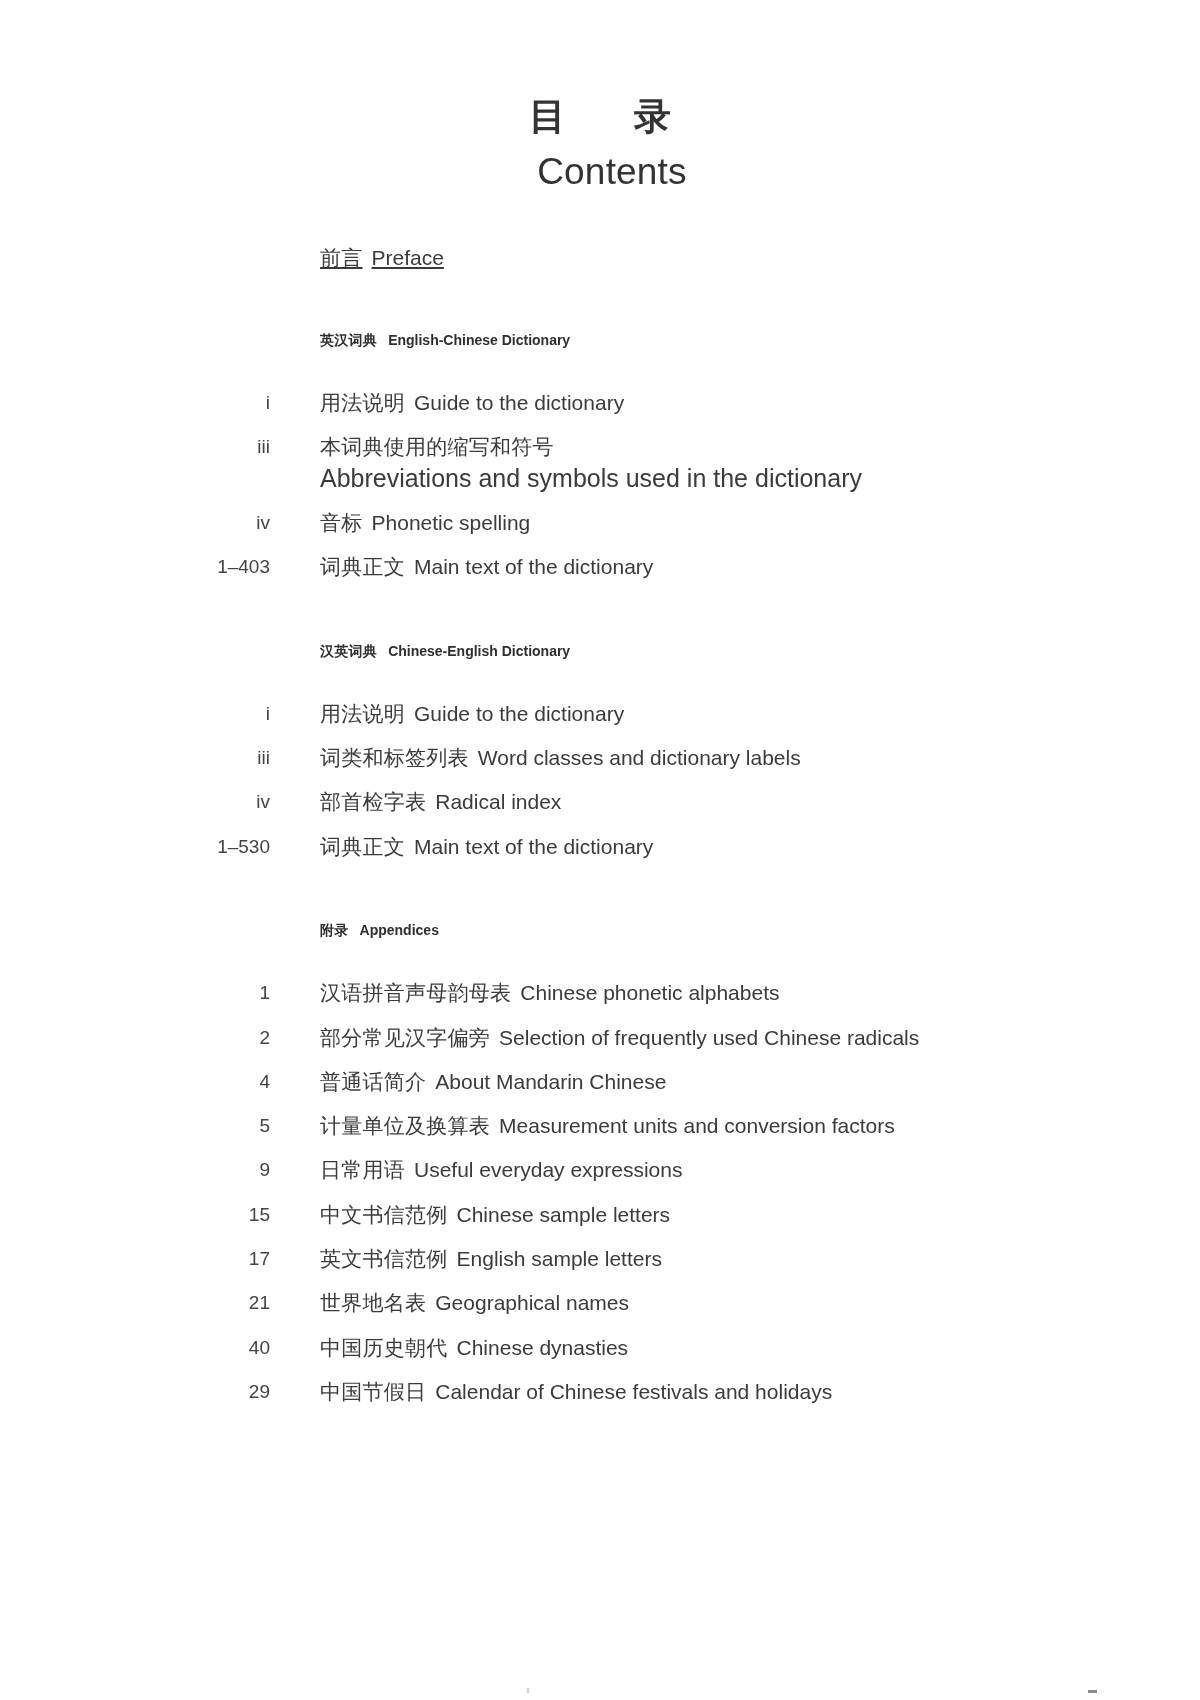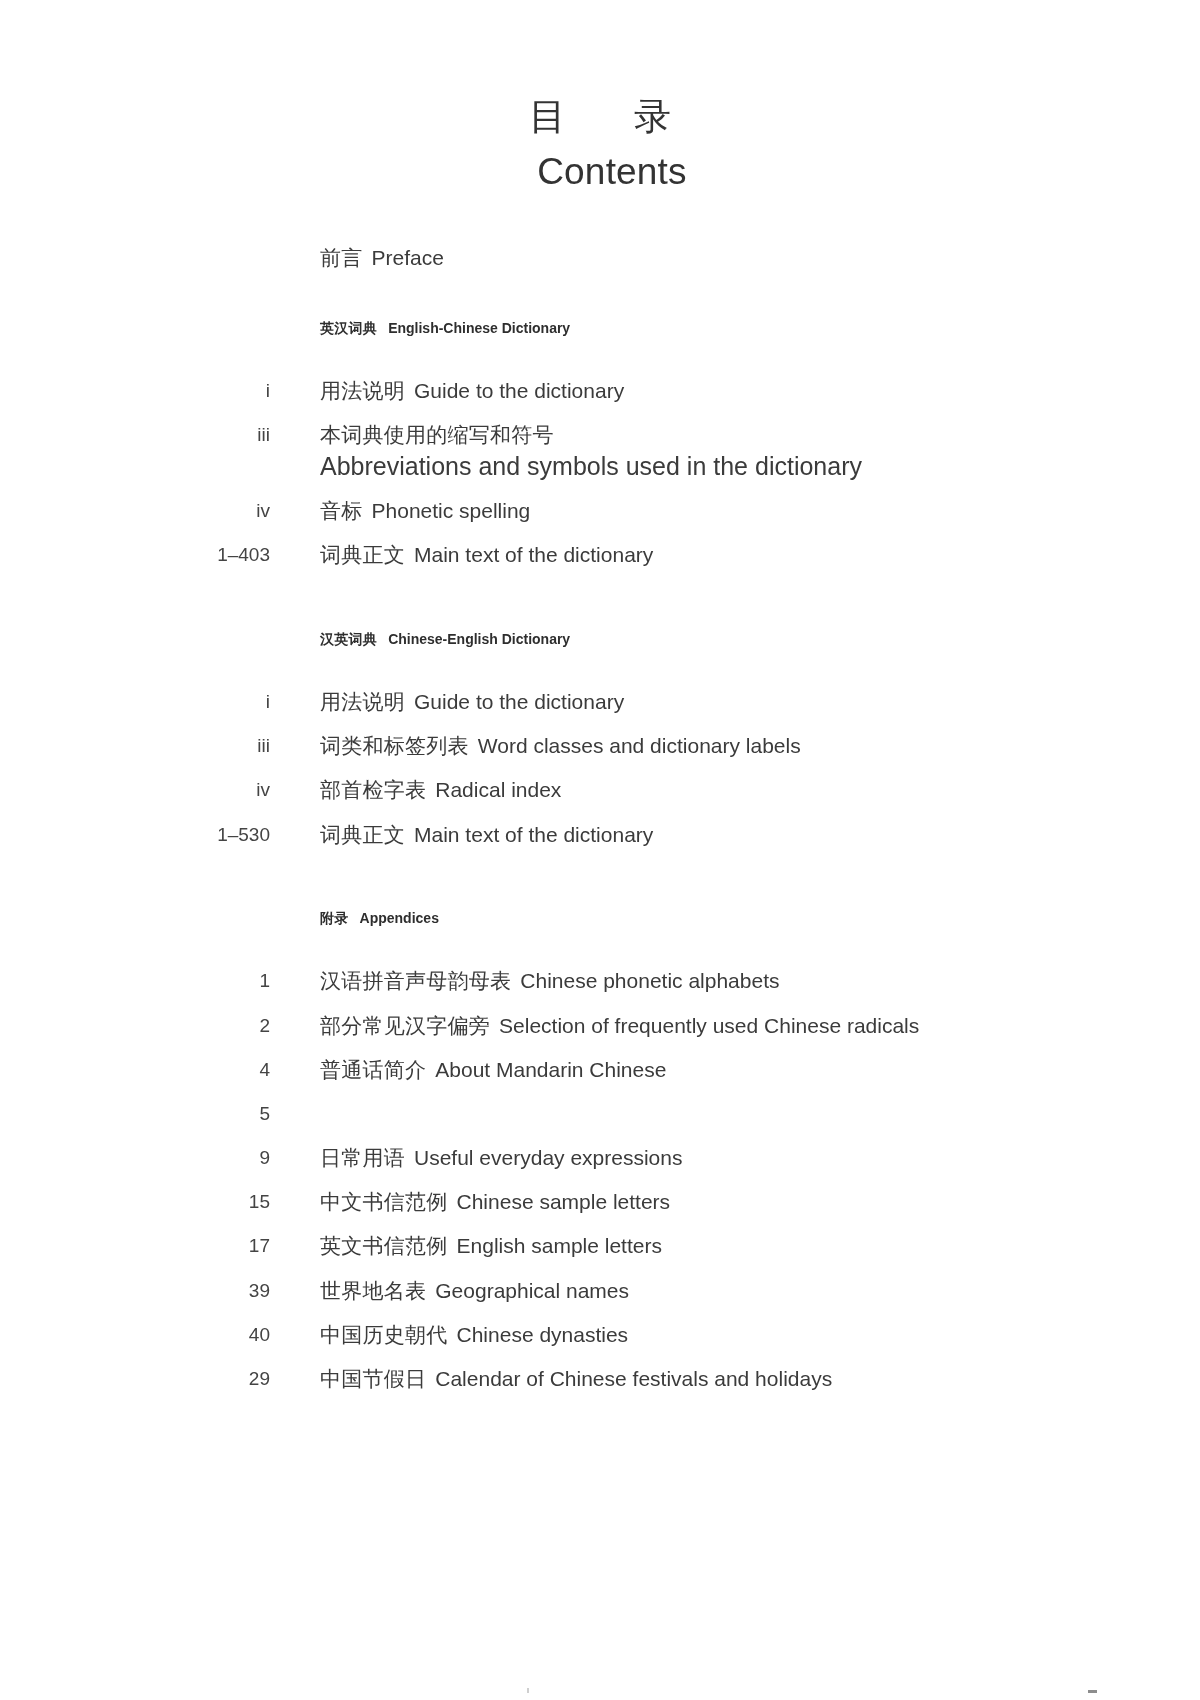--- a/index.html
+++ b/index.html
@@ -30,21 +30,21 @@
     text-align: center;
     padding-top: 96px;
   }
 
   .title-cn {
     font-size: 37px;
     line-height: 1.15;
     letter-spacing: 0.42em;
     text-indent: 0.42em;
     color: #333333;
-    font-weight: 400;
+    font-weight: 700;
     margin: 0;
   }
 
   .title-en {
     font-size: 37px;
     line-height: 1.35;
     color: #333333;
     font-weight: 400;
     margin: 8px 0 0 0;
     letter-spacing: 0.005em;
@@ -111,21 +111,21 @@
   .label .line2 {
     display: block;
     margin-top: 1px;
     font-size: 25px;
     white-space: nowrap;
   }
 
   
   .row.entry   { margin-bottom: 17px; }
   .row.entry.tall { margin-bottom: 15px; }
-  .row.preface { margin-bottom: 0; }
+  .row.preface { margin-bottom: 12px; text-decoration: underline; }
 
   .spacer-lg { height: 47px; }
   .spacer-md { height: 44px; }
   .spacer-sm { height: 40px; }
 
   
   .artifact {
     position: absolute;
     background: #bdbdbd;
   }
@@ -226,39 +226,40 @@
       <div class="label"><span class="cn">部分常见汉字偏旁</span><span class="gap"></span><span class="en">Selection of frequently used Chinese radicals</span></div>
     </div>
 
     <div class="row entry">
       <div class="num">4</div>
       <div class="label"><span class="cn">普通话简介</span><span class="gap"></span><span class="en">About Mandarin Chinese</span></div>
     </div>
 
     <div class="row entry">
       <div class="num">5</div>
+      <div class="label"><span class="cn">计量单位及换算表</span><span class="gap"></span><span class="en">Measurement units and conversion factors</span></div>
     </div>
 
     <div class="row entry">
       <div class="num">9</div>
       <div class="label"><span class="cn">日常用语</span><span class="gap"></span><span class="en">Useful everyday expressions</span></div>
     </div>
 
     <div class="row entry">
       <div class="num">15</div>
       <div class="label"><span class="cn">中文书信范例</span><span class="gap"></span><span class="en">Chinese sample letters</span></div>
     </div>
 
     <div class="row entry">
       <div class="num">17</div>
       <div class="label"><span class="cn">英文书信范例</span><span class="gap"></span><span class="en">English sample letters</span></div>
     </div>
 
     <div class="row entry">
-      <div class="num">39</div>
+      <div class="num">21</div>
       <div class="label"><span class="cn">世界地名表</span><span class="gap"></span><span class="en">Geographical names</span></div>
     </div>
 
     <div class="row entry">
       <div class="num">40</div>
       <div class="label"><span class="cn">中国历史朝代</span><span class="gap"></span><span class="en">Chinese dynasties</span></div>
     </div>
 
     <div class="row entry">
       <div class="num">29</div>

